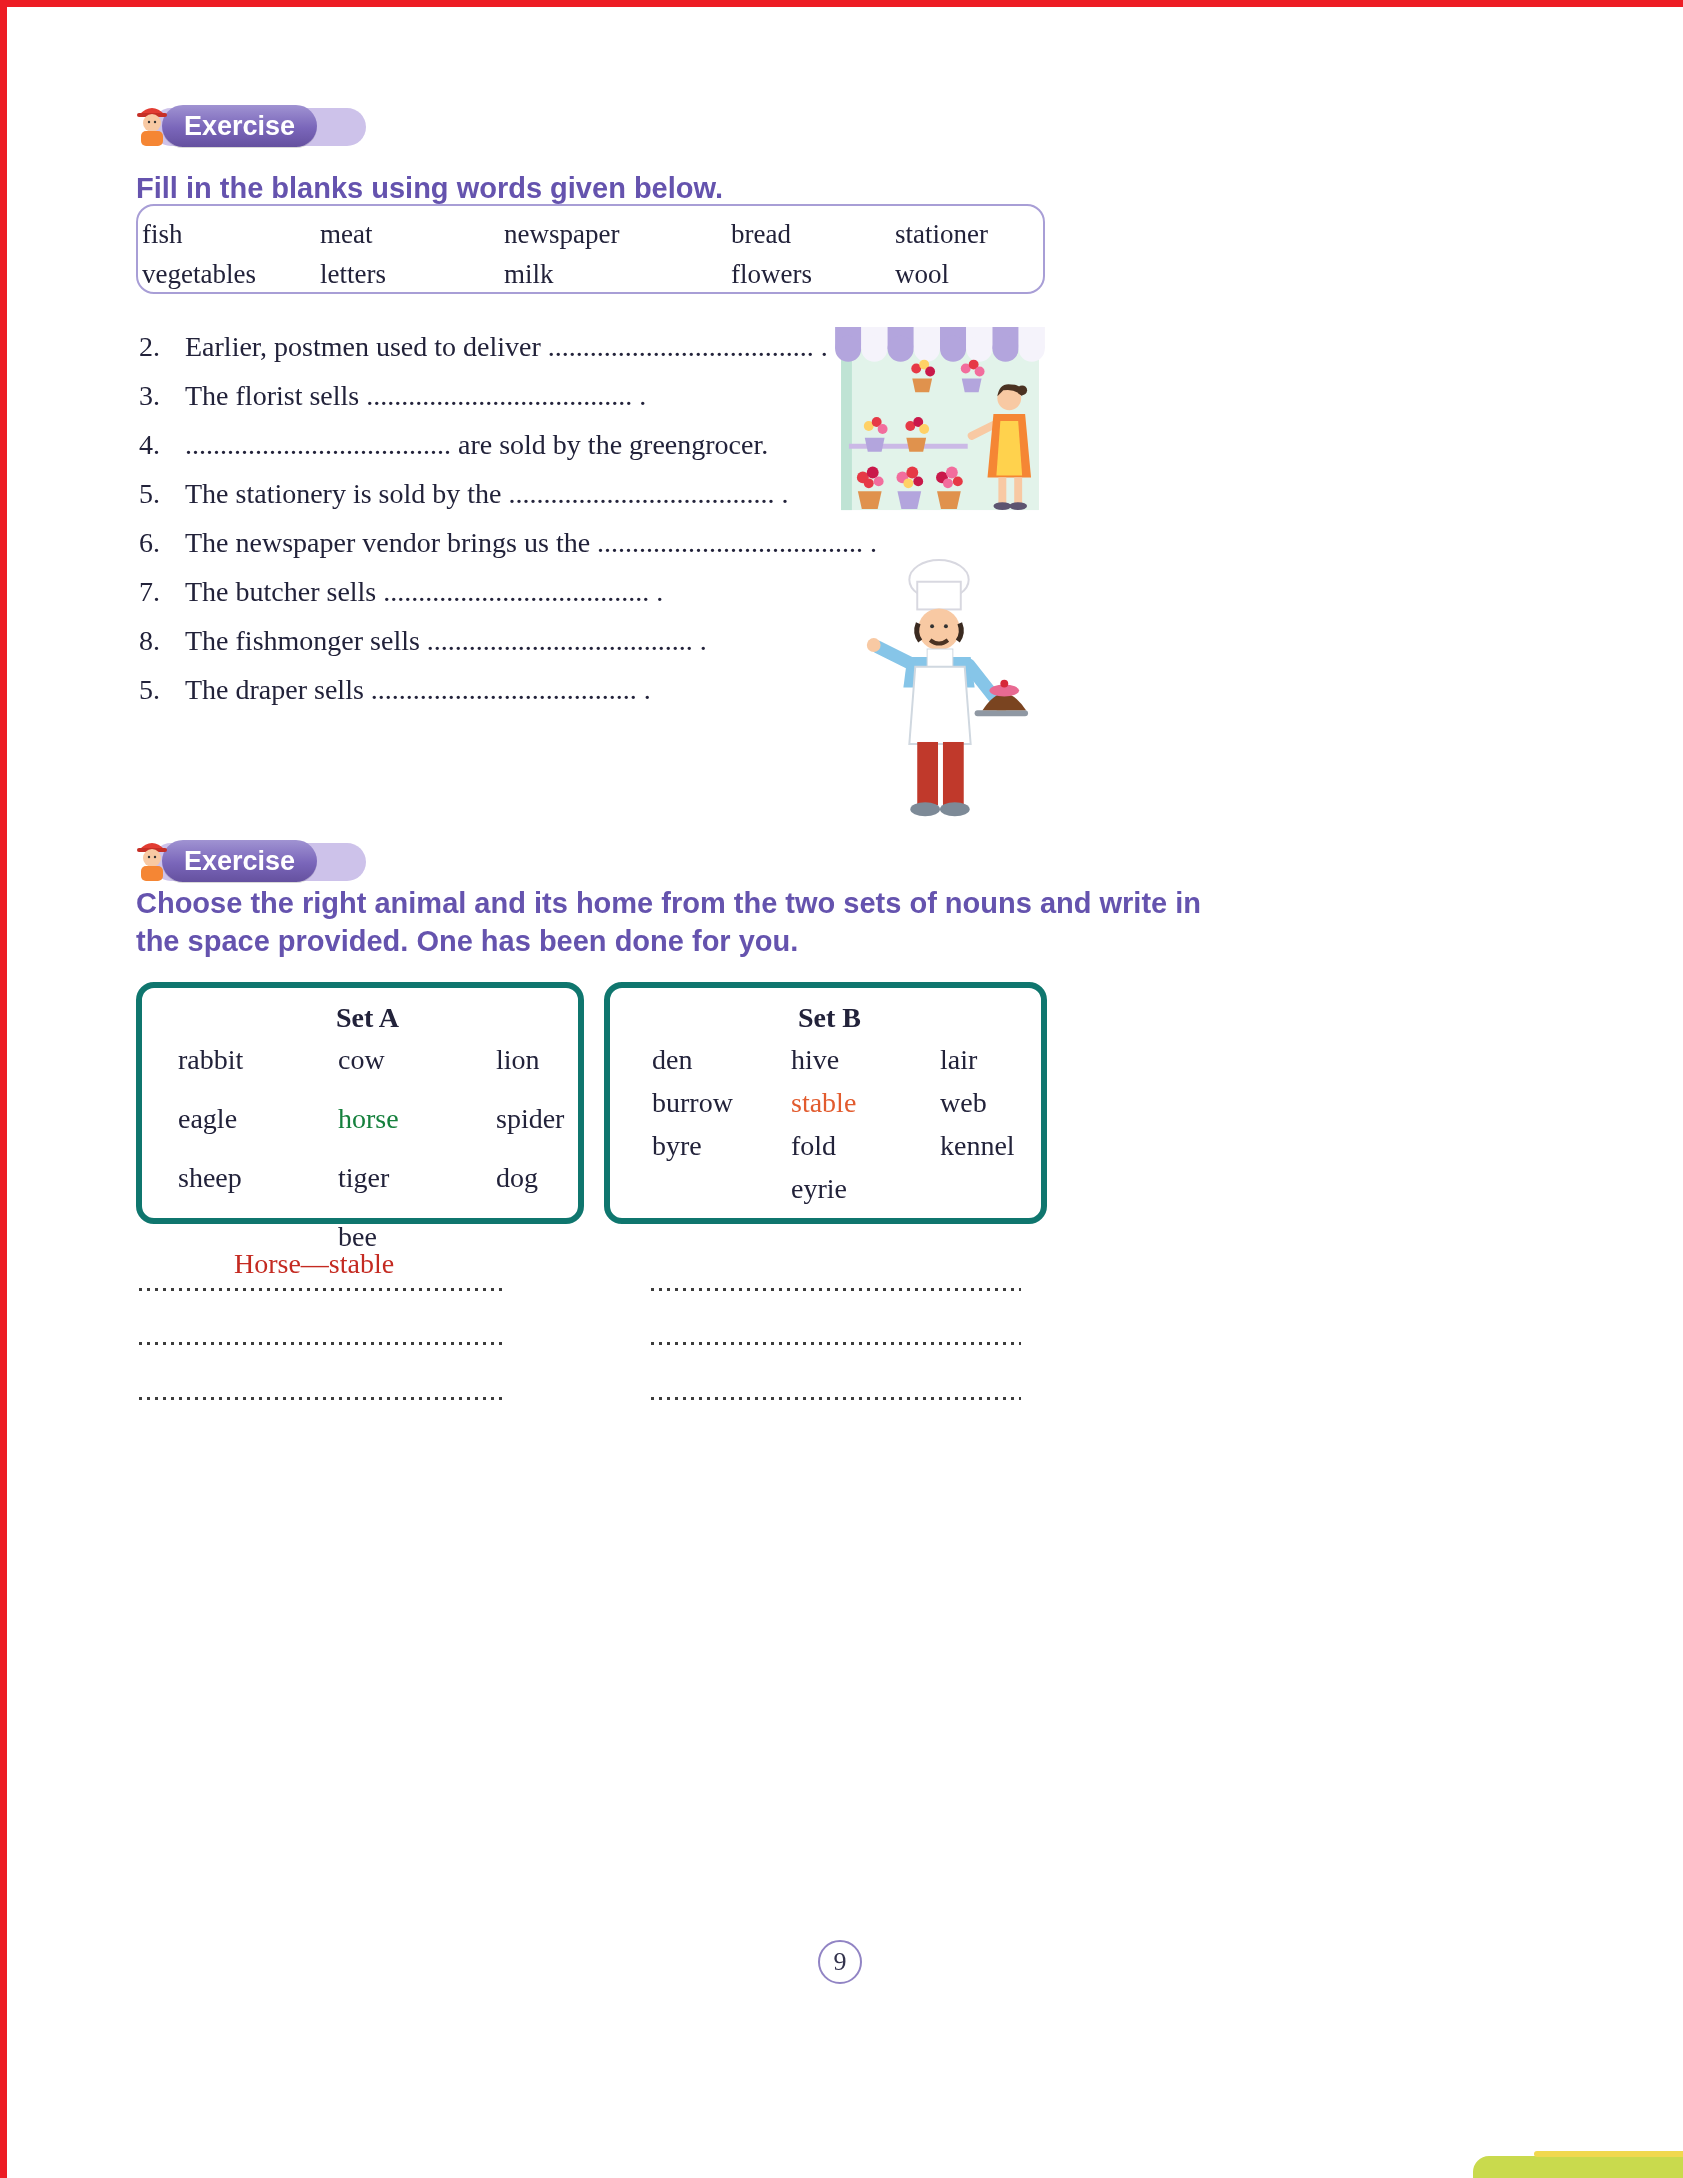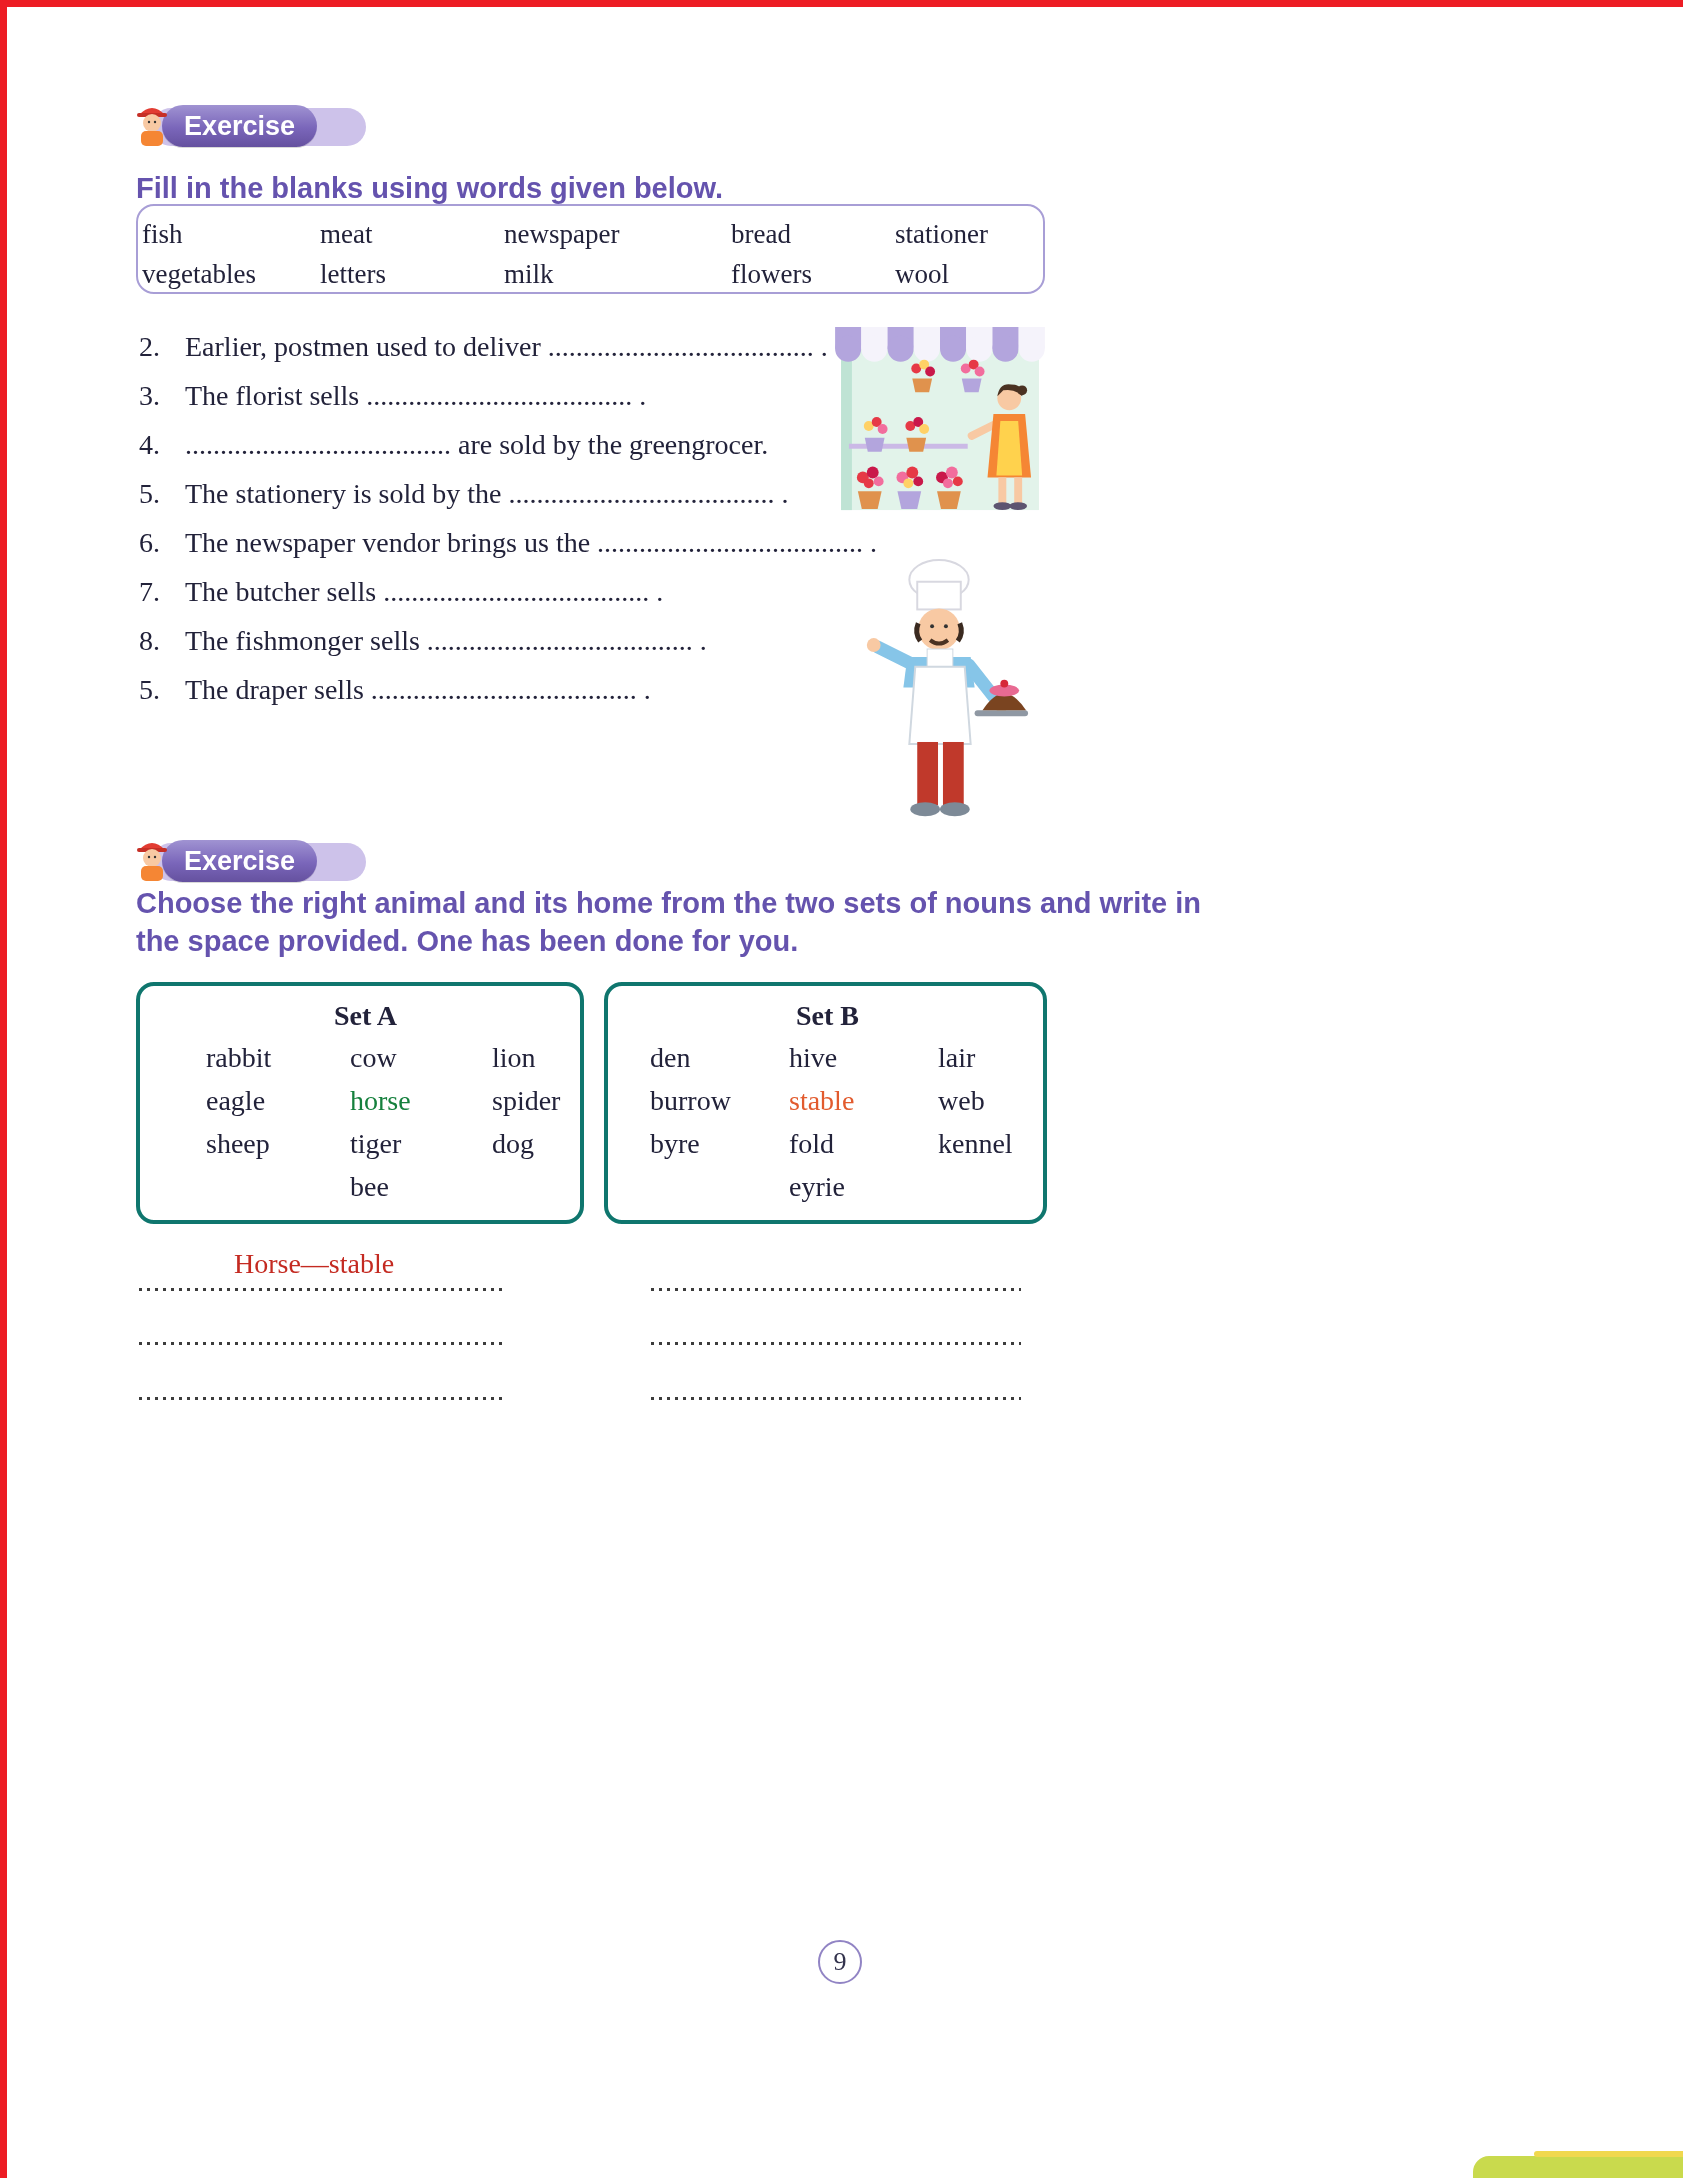--- a/index.html
+++ b/index.html
@@ -23,28 +23,28 @@
   .wordbank{position:absolute;left:136px;top:204px;width:909px;height:90px;box-sizing:border-box;
     border:2px solid #a89ed6;border-radius:18px;display:grid;
     grid-template-columns:178px 184px 227px 164px 1fr;align-content:start;
     padding:13px 0 0 4px;row-gap:9px;font-size:27px;}
 
   .qlist{position:absolute;left:139px;top:322px;font-size:28px;}
   .qitem{line-height:49px;white-space:nowrap;}
   .qnum{display:inline-block;width:46px;}
 
   .setbox{position:absolute;top:982px;height:242px;box-sizing:border-box;
-    border:4px solid #0f766e;border-radius:18px;font-size:28px;}
+    border:6px solid #0f766e;border-radius:18px;font-size:28px;}
   .setbox .set-title{font-weight:bold;margin-top:14px;}
   #setA{left:136px;width:448px;}
   #setB{left:604px;width:443px;}
   #setA .set-title{margin-left:194px;}
   #setB .set-title{margin-left:188px;}
   .set-grid{display:grid;line-height:43px;margin-top:4px;}
-  #setA .set-grid{margin-left:66px;grid-template-columns:144px 142px 1fr;}
+  #setA .set-grid{margin-left:36px;grid-template-columns:144px 142px 1fr;gap:16px;}
   #setB .set-grid{margin-left:42px;grid-template-columns:139px 149px 1fr;}
   .hl-red{color:#15803d;}
   .hl-orange{color:#e25b2e;}
 
   .example{position:absolute;left:234px;top:1248px;font-size:28px;color:#c42a21;white-space:nowrap;}
   .dotline{position:absolute;height:3px;
     background-image:repeating-linear-gradient(to right,#3c3c3c 0 3px,transparent 3px 8px);}
 
   .pagenum{position:absolute;left:818px;top:1940px;width:44px;height:44px;box-sizing:border-box;
     border:2px solid #9184c4;border-radius:50%;text-align:center;line-height:40px;

